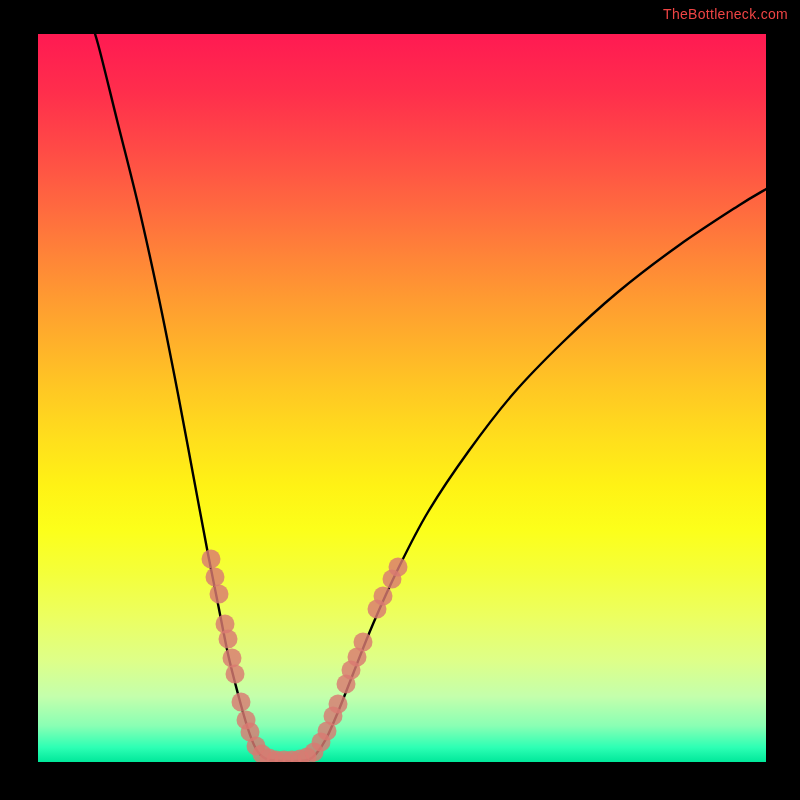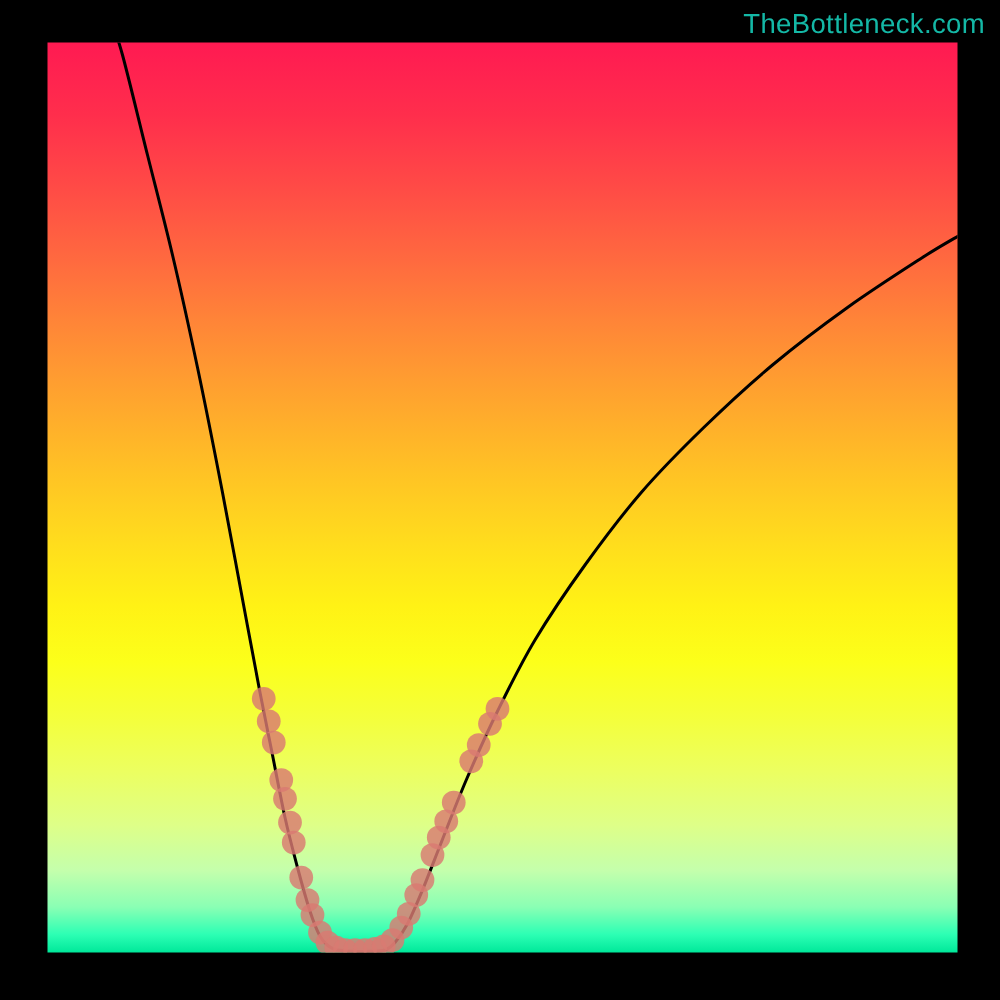--- a/index.html
+++ b/index.html
@@ -8,22 +8,22 @@
     height: 800px;
     background: #000;
     position: relative;
     overflow: hidden;
     font-family: Arial, sans-serif;
   }
   .watermark {
     position: absolute;
     top: 6px;
     right: 12px;
-    color: #14b8a6;
-    font-size: 22px;
+    color: #ef4444;
+    font-size: 14px;
     font-weight: 500;
     z-index: 10;
     letter-spacing: 0.3px;
   }
   .plot-area {
     position: absolute;
     left: 38px;
     top: 34px;
     width: 728px;
     height: 728px;

